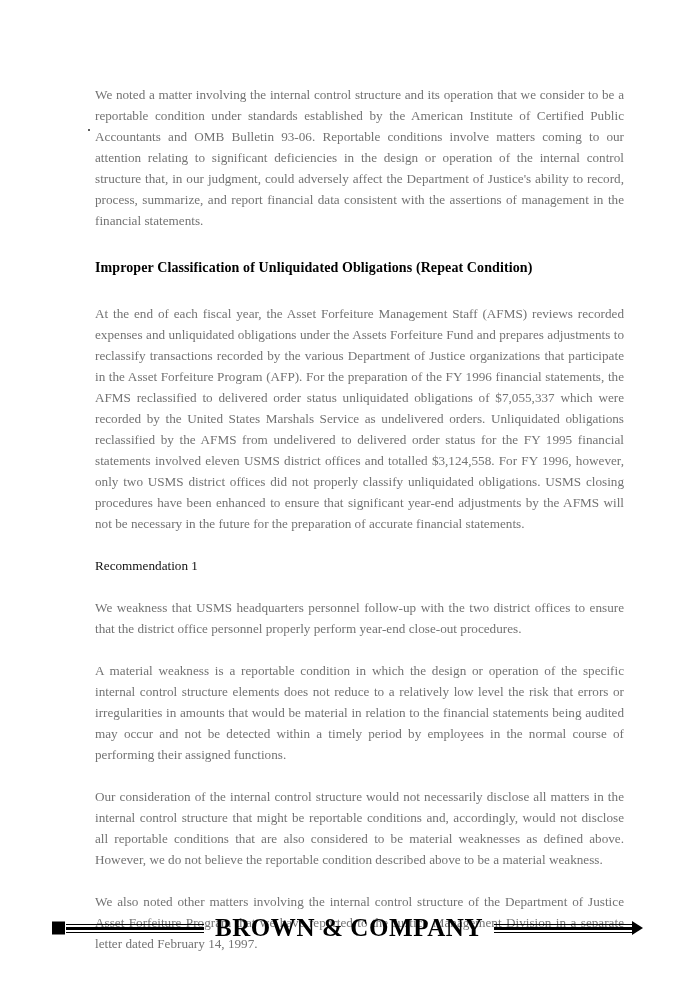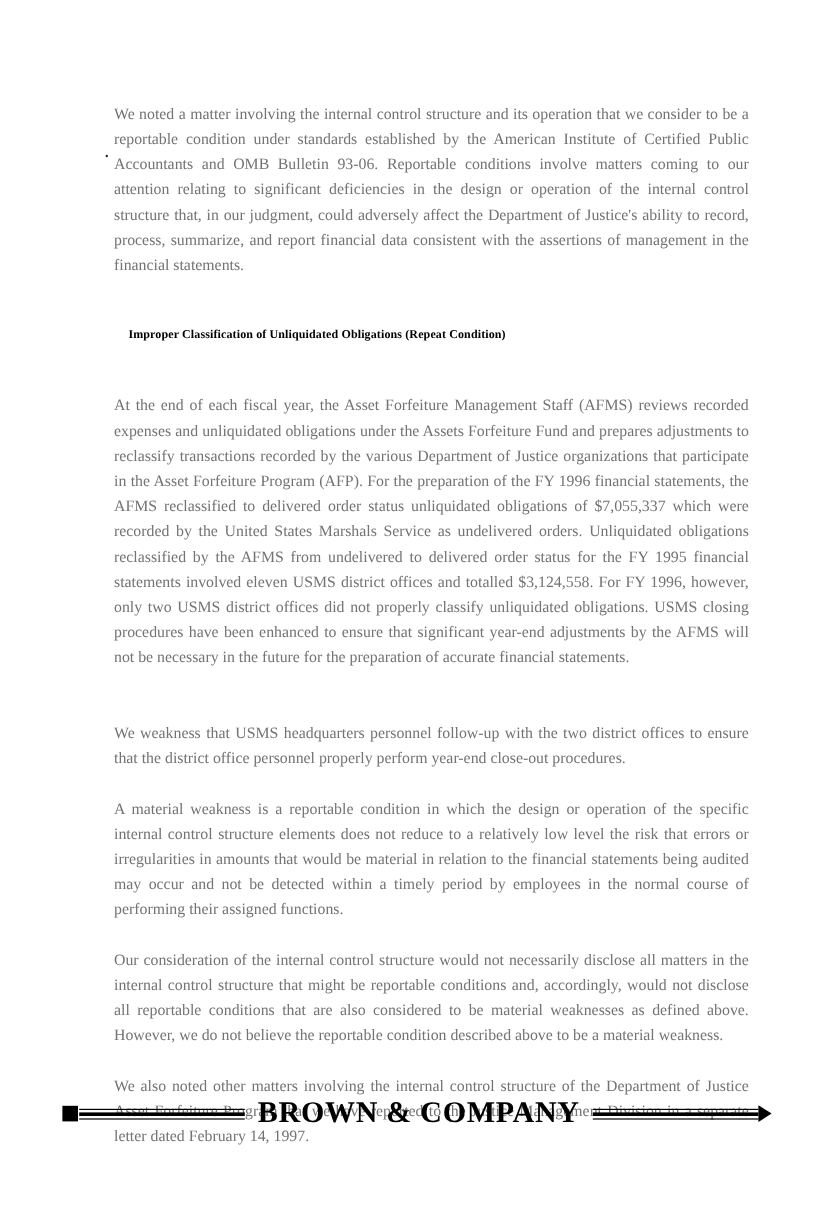--- a/index.html
+++ b/index.html
@@ -37,22 +37,22 @@
     text-justify: inter-word;
     color: #737373;
     -webkit-font-smoothing: none;
   }
 
   .gap-para { height: 21px; }
   .gap-heading-top { height: 27px; }
   .gap-heading-bottom { height: 26px; }
 
   h2.section-heading {
-    margin: 12px;
-    font-size: 10px;
+    margin: 0;
+    font-size: 14px;
     line-height: 19px;
     font-weight: bold;
     letter-spacing: 0.1px;
     color: #000000;
   }
 
   .recommendation-label {
     margin: 0;
     font-size: 13.2px;
     line-height: 21px;
@@ -150,20 +150,21 @@
     <div class="gap-heading-top"></div>
 
     <h2 class="section-heading">Improper Classification of Unliquidated Obligations (Repeat Condition)</h2>
 
     <div class="gap-heading-bottom"></div>
 
     <p class="body-para">At the end of each fiscal year, the Asset Forfeiture Management Staff (AFMS) reviews recorded expenses and unliquidated obligations under the Assets Forfeiture Fund and prepares adjustments to reclassify transactions recorded by the various Department of Justice organizations that participate in the Asset Forfeiture Program (AFP).  For the preparation of the FY 1996 financial statements, the AFMS reclassified to delivered order status unliquidated obligations of $7,055,337 which were recorded by the United States Marshals Service as undelivered orders.  Unliquidated obligations reclassified by the AFMS from undelivered to delivered order status for the FY 1995 financial statements involved eleven USMS district offices and totalled $3,124,558.  For FY 1996, however, only two USMS district offices did not properly classify unliquidated obligations.  USMS closing procedures have been enhanced to ensure that significant year-end adjustments by the AFMS will not be necessary in the future for the preparation of accurate financial statements.</p>
 
     <div class="gap-para"></div>
 
+    <p class="recommendation-label">Recommendation 1</p>
 
     <div class="gap-para"></div>
 
     <p class="body-para">We weakness that USMS headquarters personnel follow-up with the two district offices to ensure that the district office personnel properly perform year-end close-out procedures.</p>
 
     <div class="gap-para"></div>
 
     <p class="body-para">A material weakness is a reportable condition in which the design or operation of the specific internal control structure elements does not reduce to a relatively low level the risk that errors or irregularities in amounts that would be material in relation to the financial statements being audited may occur and not be detected within a timely period by employees in the normal course of performing their assigned functions.</p>
 
     <div class="gap-para"></div>

